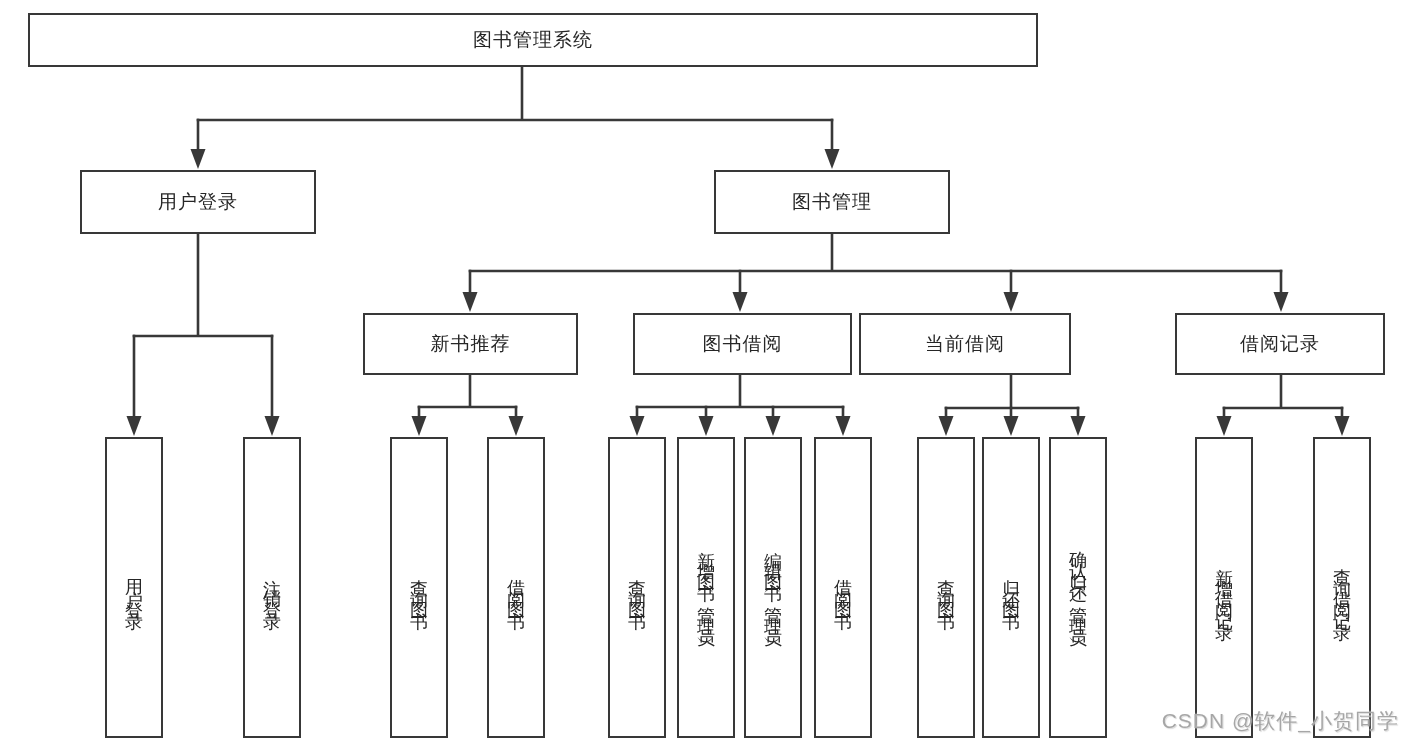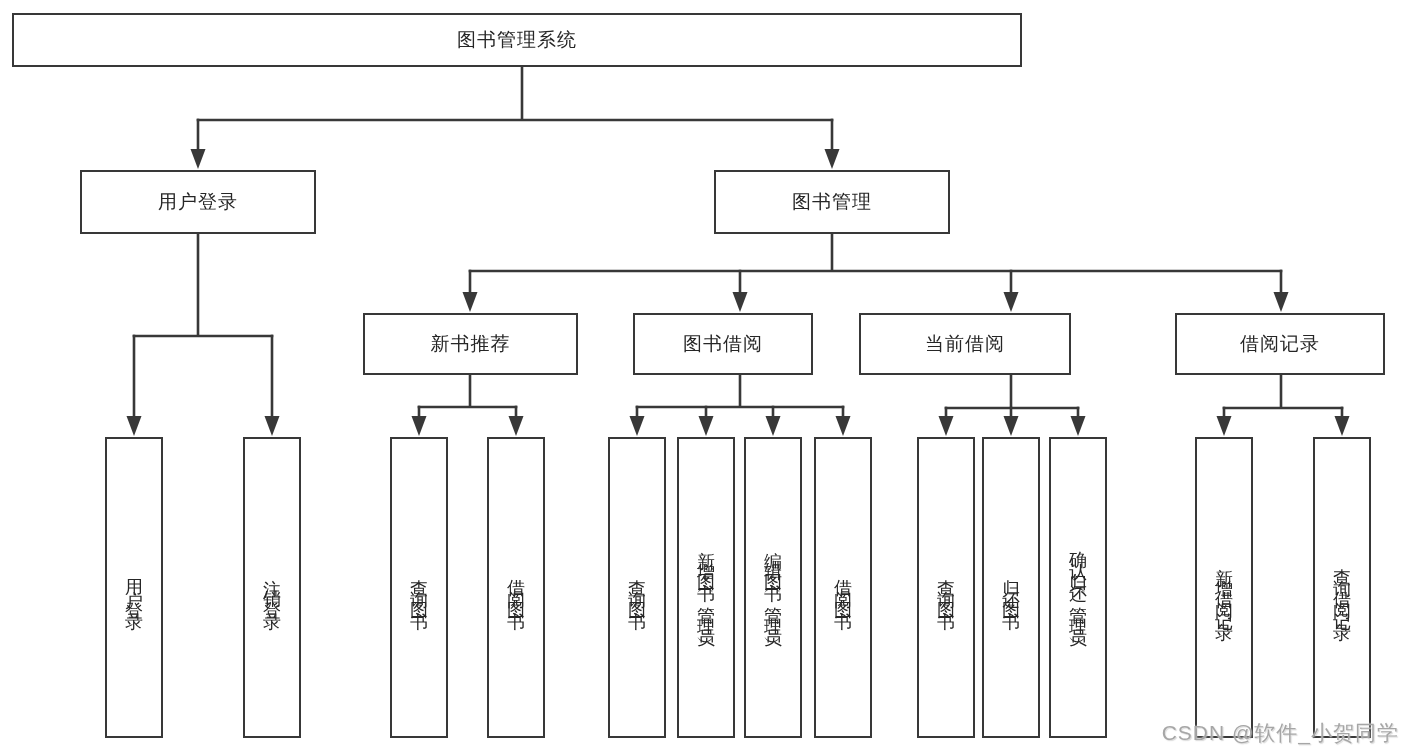--- a/index.html
+++ b/index.html
@@ -24,26 +24,26 @@
     border: 2.6px solid #383838;
     background: #ffffff;
     display: flex;
     align-items: center;
     justify-content: center;
     z-index: 2;
     font-size: 19px;
     letter-spacing: 1px;
     white-space: nowrap;
   }
-  .node.root   { left: 12px;  top: 13px;  width: 1010px; height: 54px; }
+  .node.root   { left: 28px;  top: 13px;  width: 1010px; height: 54px; }
   .node.lv2-a  { left: 80px;  top: 170px; width: 236px;  height: 64px; }
   .node.lv2-b  { left: 714px; top: 170px; width: 236px;  height: 64px; }
   .node.lv3    { top: 313px; height: 62px; }
   .node.lv3-a  { left: 363px;  width: 215px; }
-  .node.lv3-b  { left: 633px;  width: 180px; }
+  .node.lv3-b  { left: 633px;  width: 219px; }
   .node.lv3-c  { left: 859px;  width: 212px; }
   .node.lv3-d  { left: 1175px; width: 210px; }
   .node.leaf {
     top: 437px;
     width: 58px;
     height: 301px;
     writing-mode: vertical-rl;
     text-orientation: mixed;
     font-size: 18px;
     letter-spacing: 0.62em;
@@ -52,21 +52,21 @@
   .leaf.a1 { left: 105px; }  .leaf.a2 { left: 243px; }
   .leaf.b1 { left: 390px; }  .leaf.b2 { left: 487px; }
   .leaf.c1 { left: 608px; }  .leaf.c2 { left: 677px; }
   .leaf.c3 { left: 744px; }  .leaf.c4 { left: 814px; }
   .leaf.d1 { left: 917px; }  .leaf.d2 { left: 982px; }
   .leaf.d3 { left: 1049px; }
   .leaf.e1 { left: 1195px; } .leaf.e2 { left: 1313px; }
   .watermark {
     position: absolute;
     right: 6px;
-    bottom: 0;
+    bottom: 12px;
     z-index: 3;
     font-size: 21px;
     color: #a6a6a6;
     letter-spacing: 1px;
     text-shadow: 0 0 2px #ffffff, 1px 1px 1px rgba(120,120,120,0.35);
     white-space: nowrap;
   }
 </style>
 </head>
 <body>

